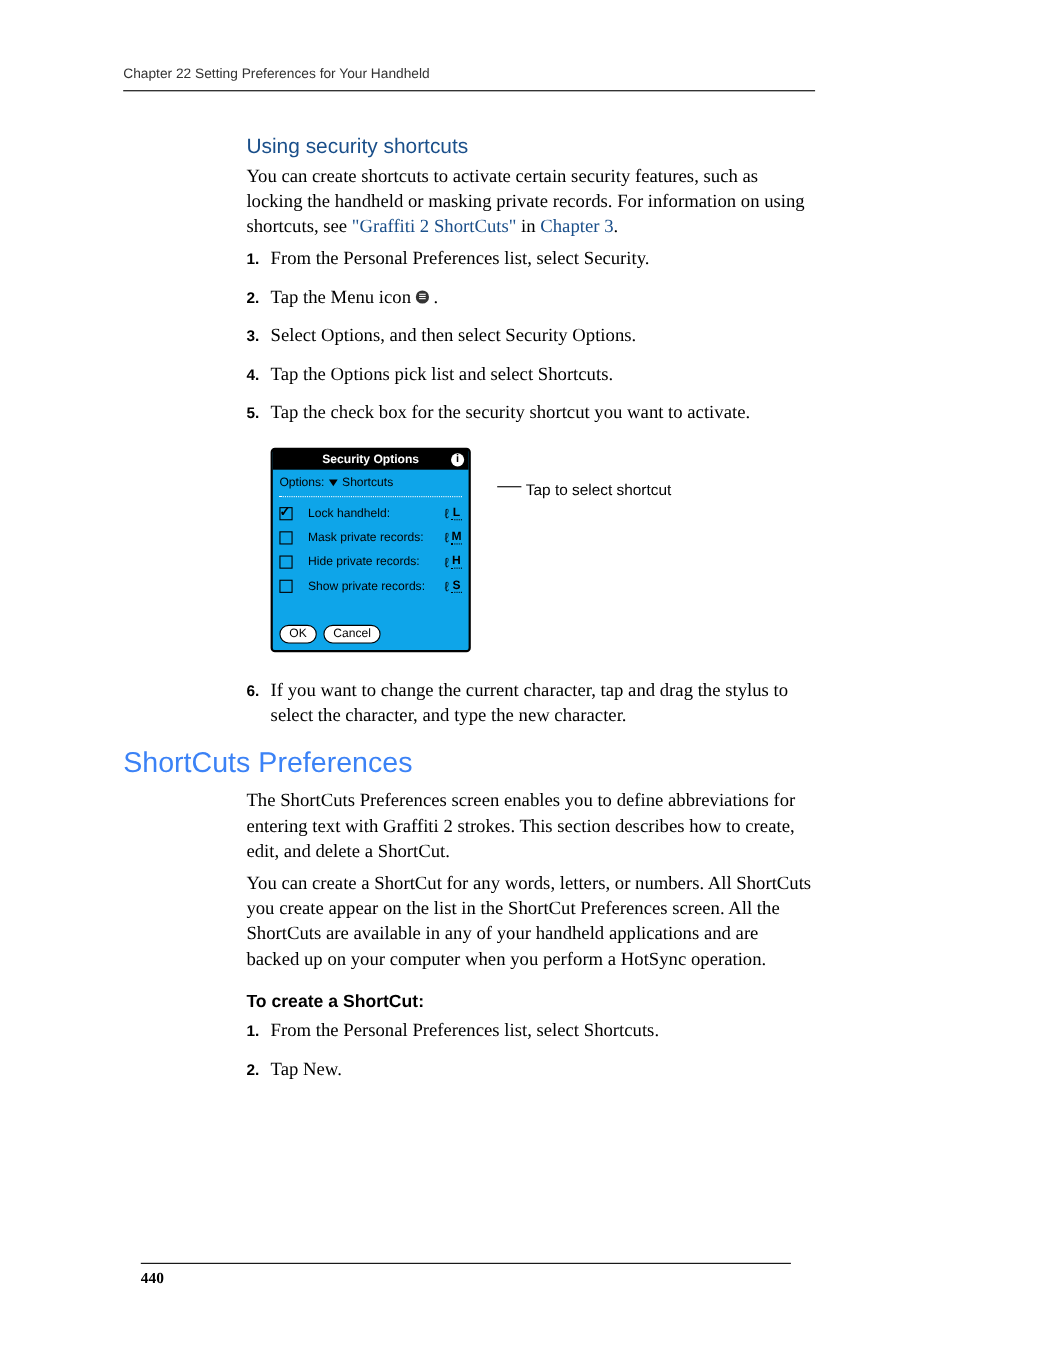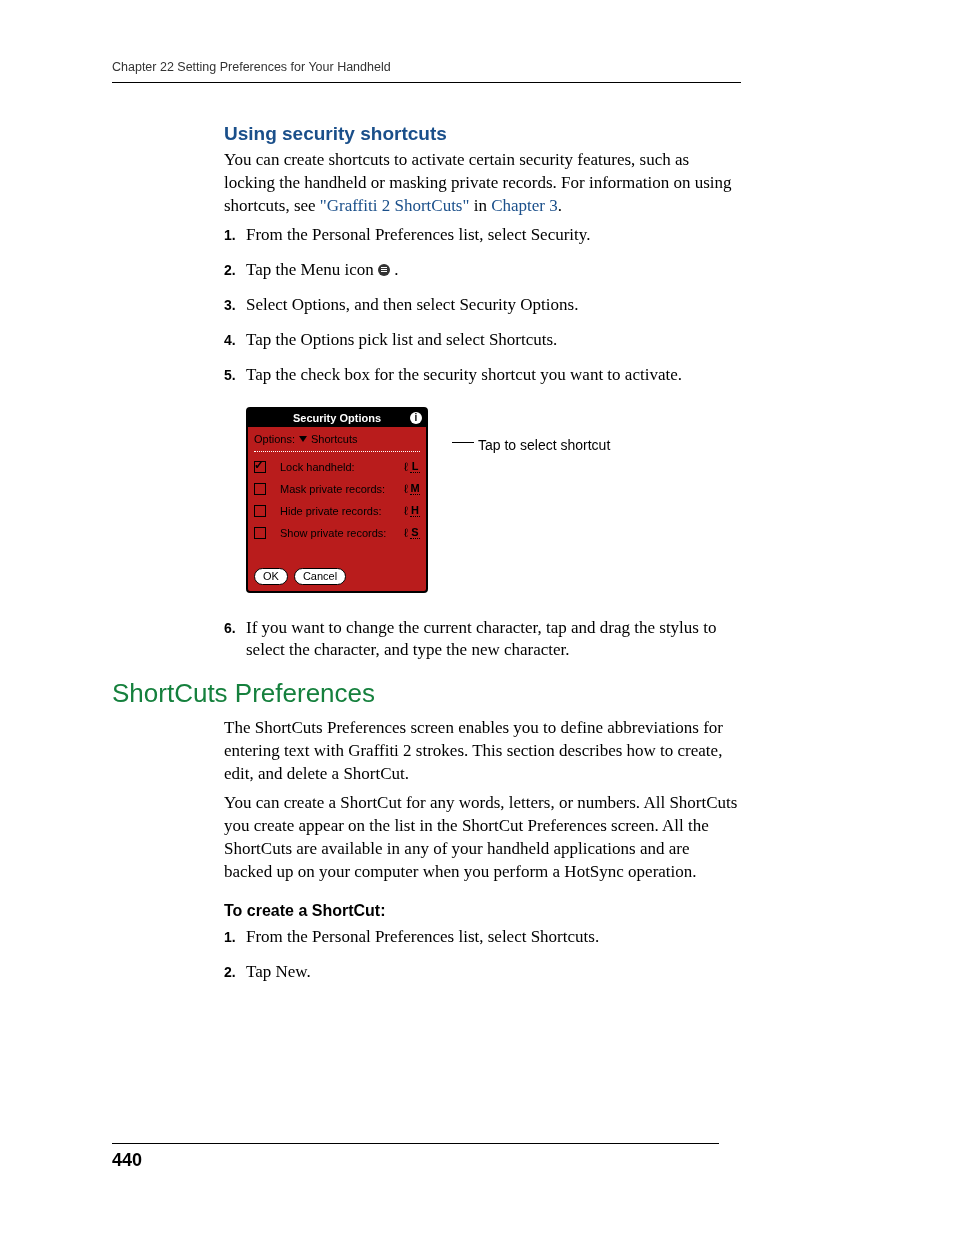--- a/index.html
+++ b/index.html
@@ -23,21 +23,21 @@
     padding-bottom: 8px;
     border-bottom: 1px solid #000;
     margin-bottom: 40px;
   }
   .content {
     margin-left: 112px;   
   }
   .h3 {
     font-family: "Arial Narrow", "Helvetica Neue Condensed", Arial, sans-serif;
     font-stretch: condensed;
-    font-weight: 700;
+    font-weight: 400;
     font-size: 19px;
     color: #1a4f8a;
     margin: 0 0 4px 0;
   }
   .h4 {
     font-family: "Arial Narrow", "Helvetica Neue Condensed", Arial, sans-serif;
     font-stretch: condensed;
     font-weight: 600;
     font-size: 16px;
     color: #000;
@@ -79,21 +79,21 @@
     display: flex;
     align-items: flex-start;
     margin: 20px 0 24px 22px;
   }
   .device {
     width: 178px;
     border: 2px solid #000;
     border-radius: 4px;
     font-family: Tahoma, Geneva, Arial, sans-serif;
     font-size: 11px;
-    background: #b91c1c;
+    background: #0ea5e9;
   }
   .device-title {
     background: #000;
     color: #fff;
     text-align: center;
     font-weight: bold;
     padding: 3px 0;
     display: flex;
     align-items: center;
     justify-content: center;
@@ -185,33 +185,33 @@
     transform: translateY(-3px);
   }
   .callout1 { margin-bottom: 8px; }
 
   
   .h2 {
     font-family: "Arial Narrow", "Helvetica Neue Condensed", Arial, sans-serif;
     font-stretch: condensed;
     font-weight: 500;
     font-size: 26px;
-    color: #15803d;
+    color: #3b82f6;
     margin: 16px 0 8px -112px; 
   }
 
   .footer {
     position: absolute;
-    left: 112px;
+    left: 128px;
     right: 112px;
     bottom: 64px;
     border-top: 1px solid #000;
     padding-top: 6px;
-    font-family: Liberation Sans, sans-serif;
-    font-size: 18px;
+    font-family: Liberation Serif, serif;
+    font-size: 14px;
     font-weight: bold;
   }
 
   .menu-icon {
     display:inline-block;
     width:12px; height:12px;
     background:#333;
     border-radius:50%;
     vertical-align: -1px;
     position:relative;

